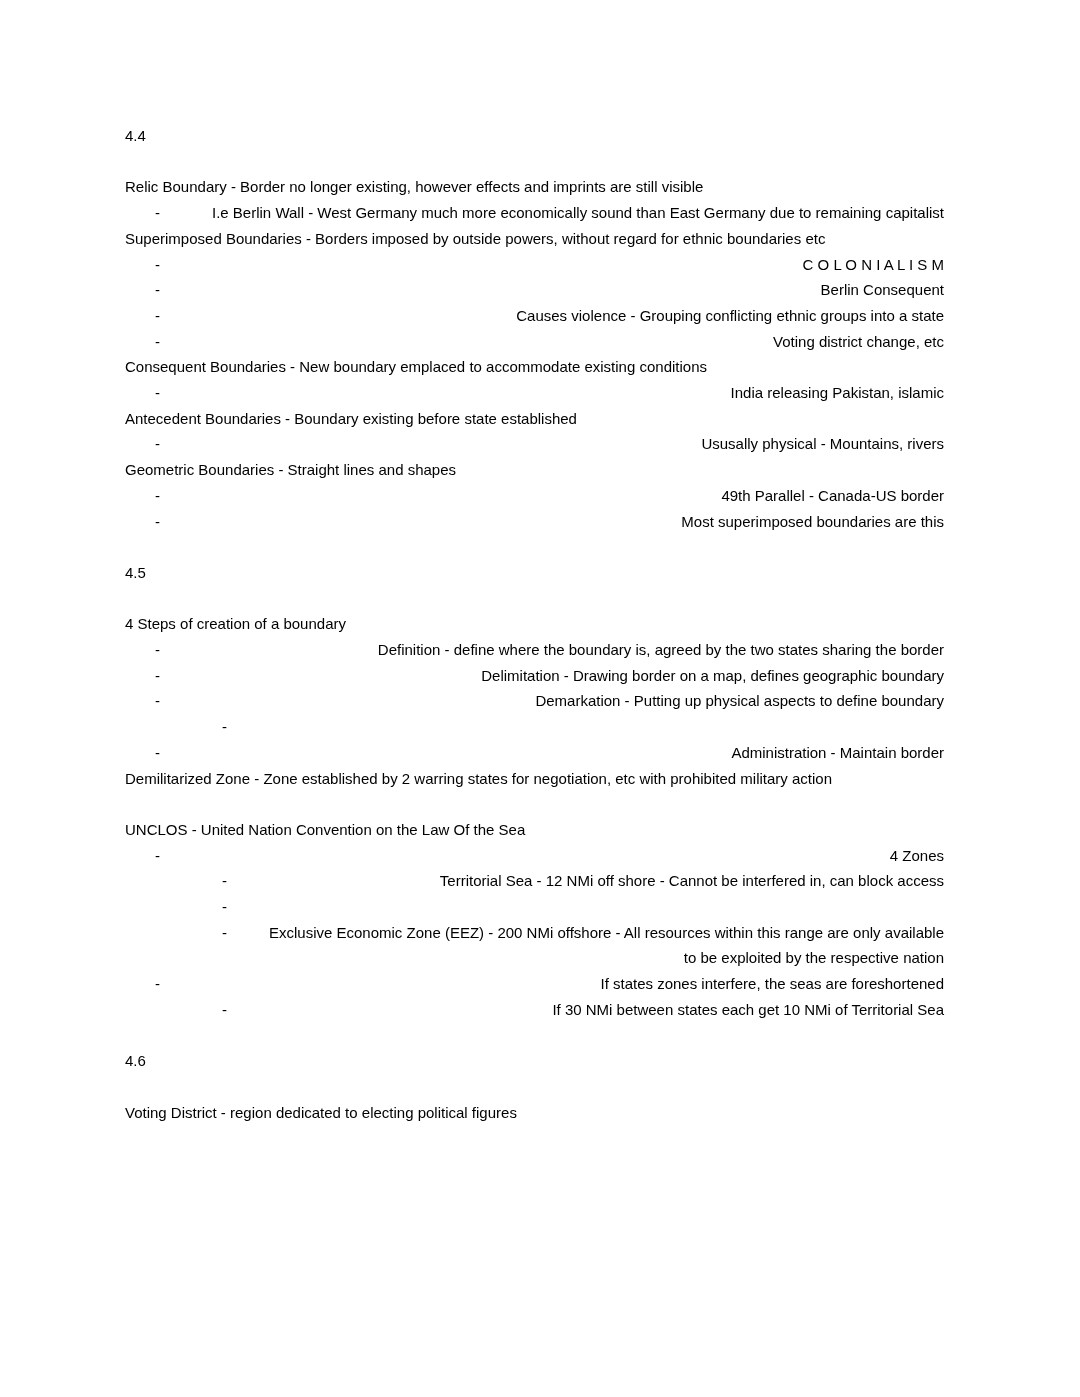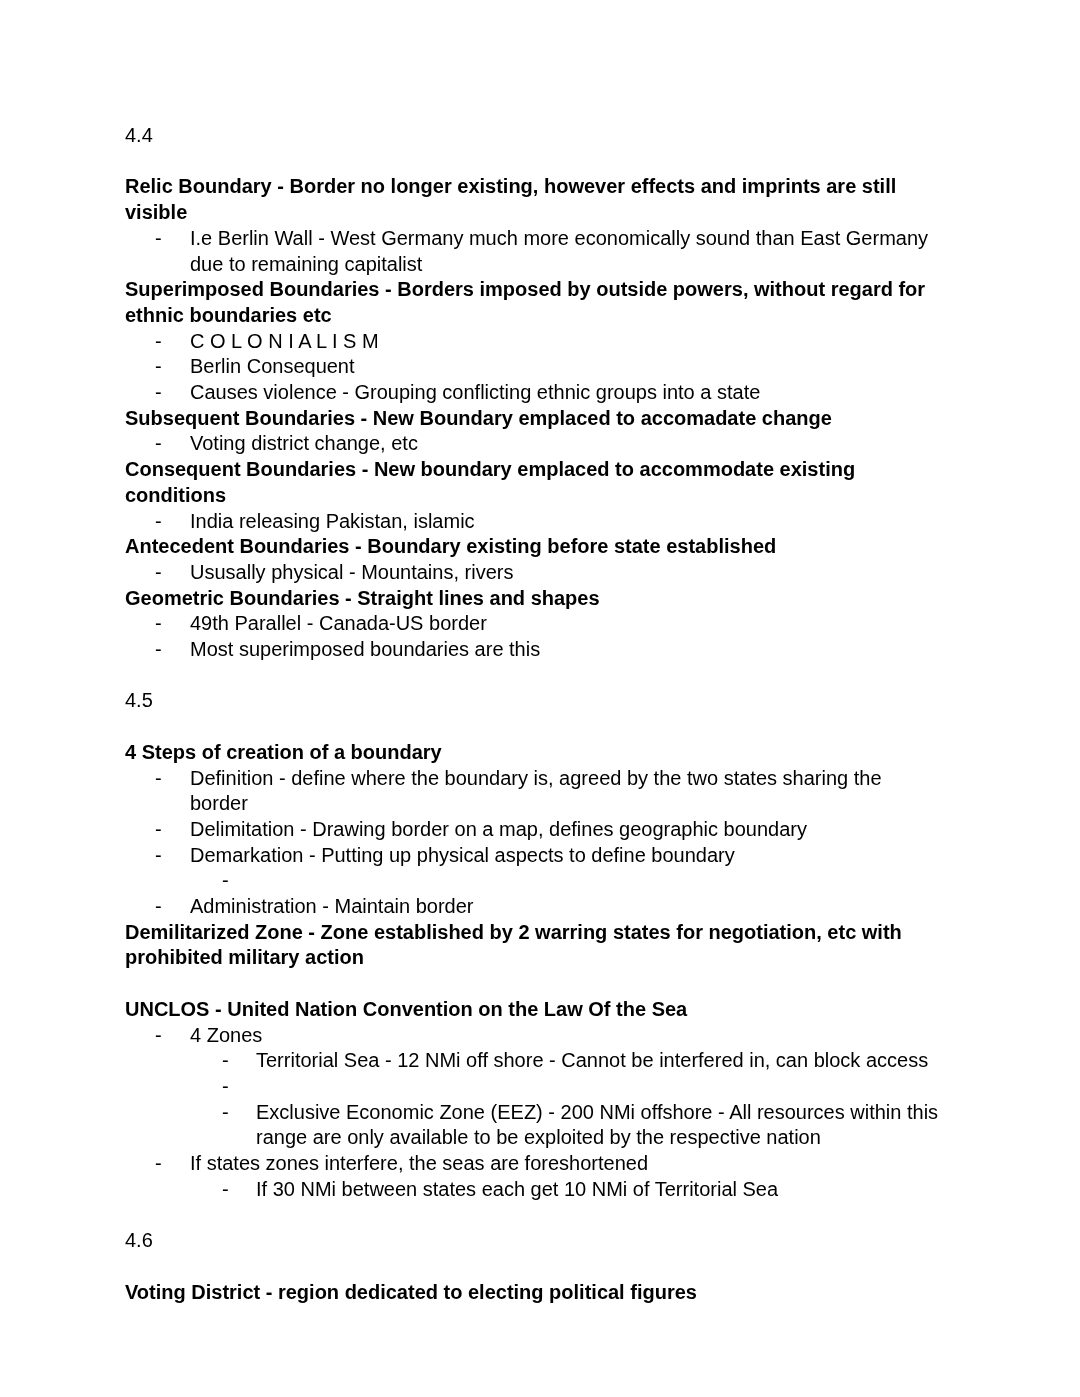--- a/index.html
+++ b/index.html
@@ -9,32 +9,32 @@
   }
   .page {
     position: relative;
     width: 1080px;
     height: 1397px;
     box-sizing: border-box;
     padding: 123px 136px 0 125px;
     background: #ffffff;
     color: #000000;
     font-family: "Liberation Sans", "DejaVu Sans", sans-serif;
-    font-size: 20px;
+    font-size: 15px;
     line-height: 25.7px;
     overflow: hidden;
   }
   .heading { white-space: pre-wrap; }
-  .para { white-space: pre-wrap; font-weight: bold; }
+  .para { white-space: pre-wrap; }
   .blank { height: 25.7px; }
   .li { display: flex; align-items: flex-start; }
   .li .dash { flex: 0 0 auto; }
   .li1 .dash { margin-left: 30px; width: 35px; }
   .li2 .dash { margin-left: 97px; width: 34px; }
-  .li .text { flex: 1 1 auto; min-width: 0; white-space: pre-wrap; }
+  .li .text { flex: 1 1 auto; min-width: 0; white-space: pre-wrap; text-align: right; }
 </style>
 </head>
 <body>
 
 <div class="page">
     <div class="heading">4.4</div>
     <div class="blank"></div>
     <div class="para">Relic Boundary - Border no longer existing, however effects and imprints are still visible</div>
     <div class="li li1">
       <span class="dash">-</span>
@@ -46,21 +46,20 @@
       <span class="text">C O L O N I A L I S M</span>
     </div>
     <div class="li li1">
       <span class="dash">-</span>
       <span class="text">Berlin Consequent</span>
     </div>
     <div class="li li1">
       <span class="dash">-</span>
       <span class="text">Causes violence - Grouping conflicting ethnic groups into a state</span>
     </div>
-    <div class="para">Subsequent Boundaries - New Boundary emplaced to accomadate change</div>
     <div class="li li1">
       <span class="dash">-</span>
       <span class="text">Voting district change, etc</span>
     </div>
     <div class="para">Consequent Boundaries - New boundary emplaced to accommodate existing conditions</div>
     <div class="li li1">
       <span class="dash">-</span>
       <span class="text">India releasing Pakistan, islamic</span>
     </div>
     <div class="para">Antecedent Boundaries - Boundary existing before state established</div>

